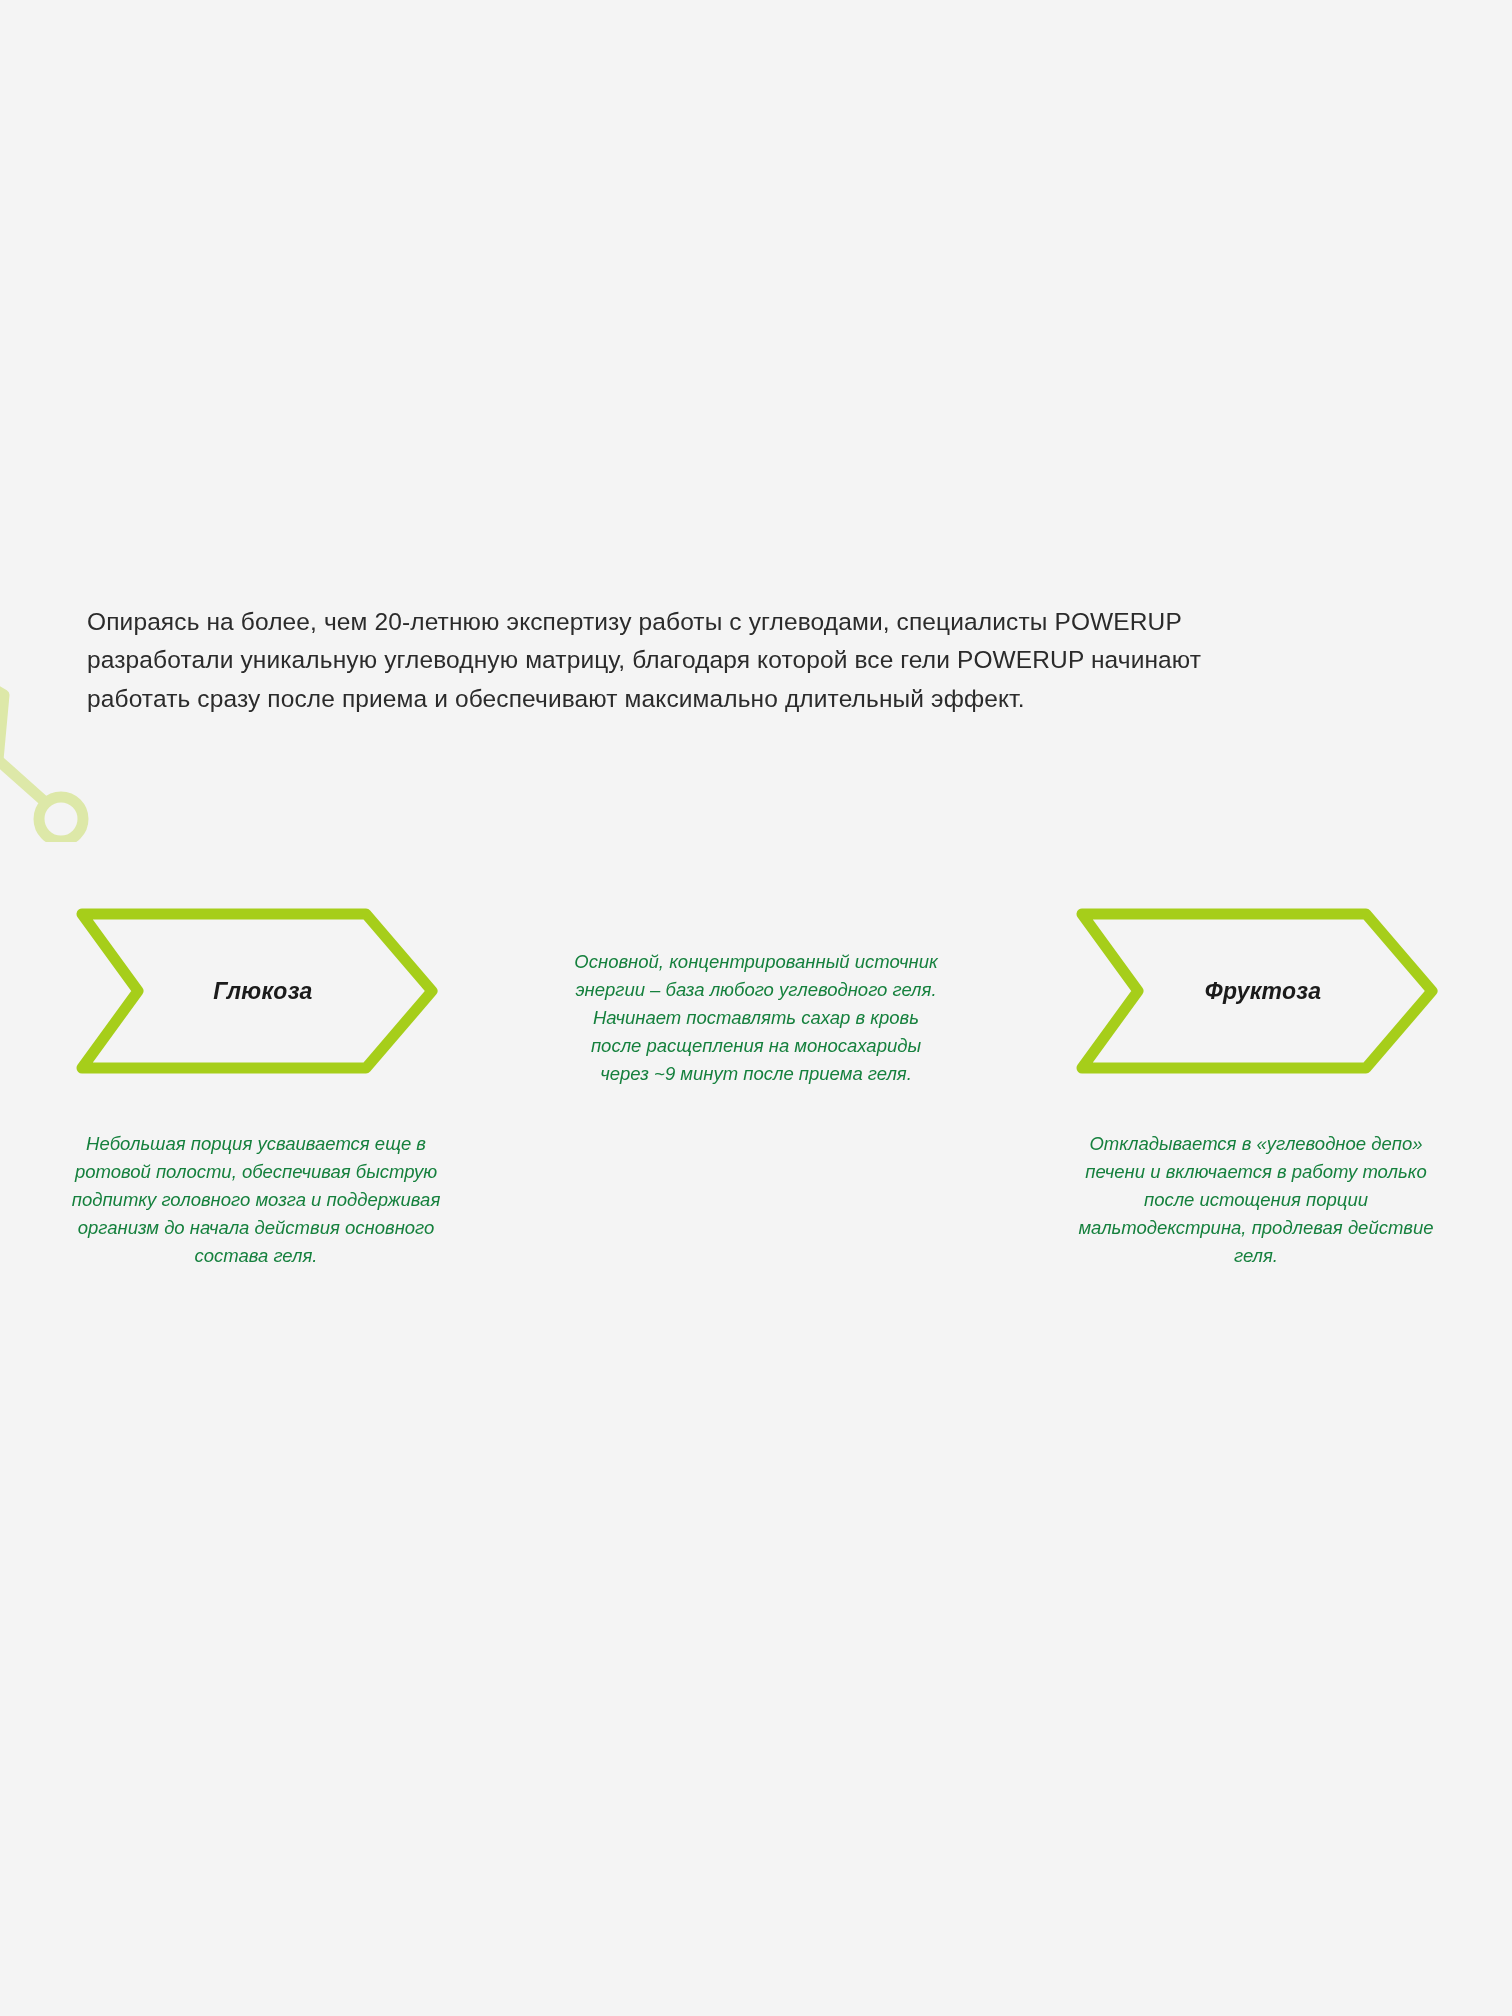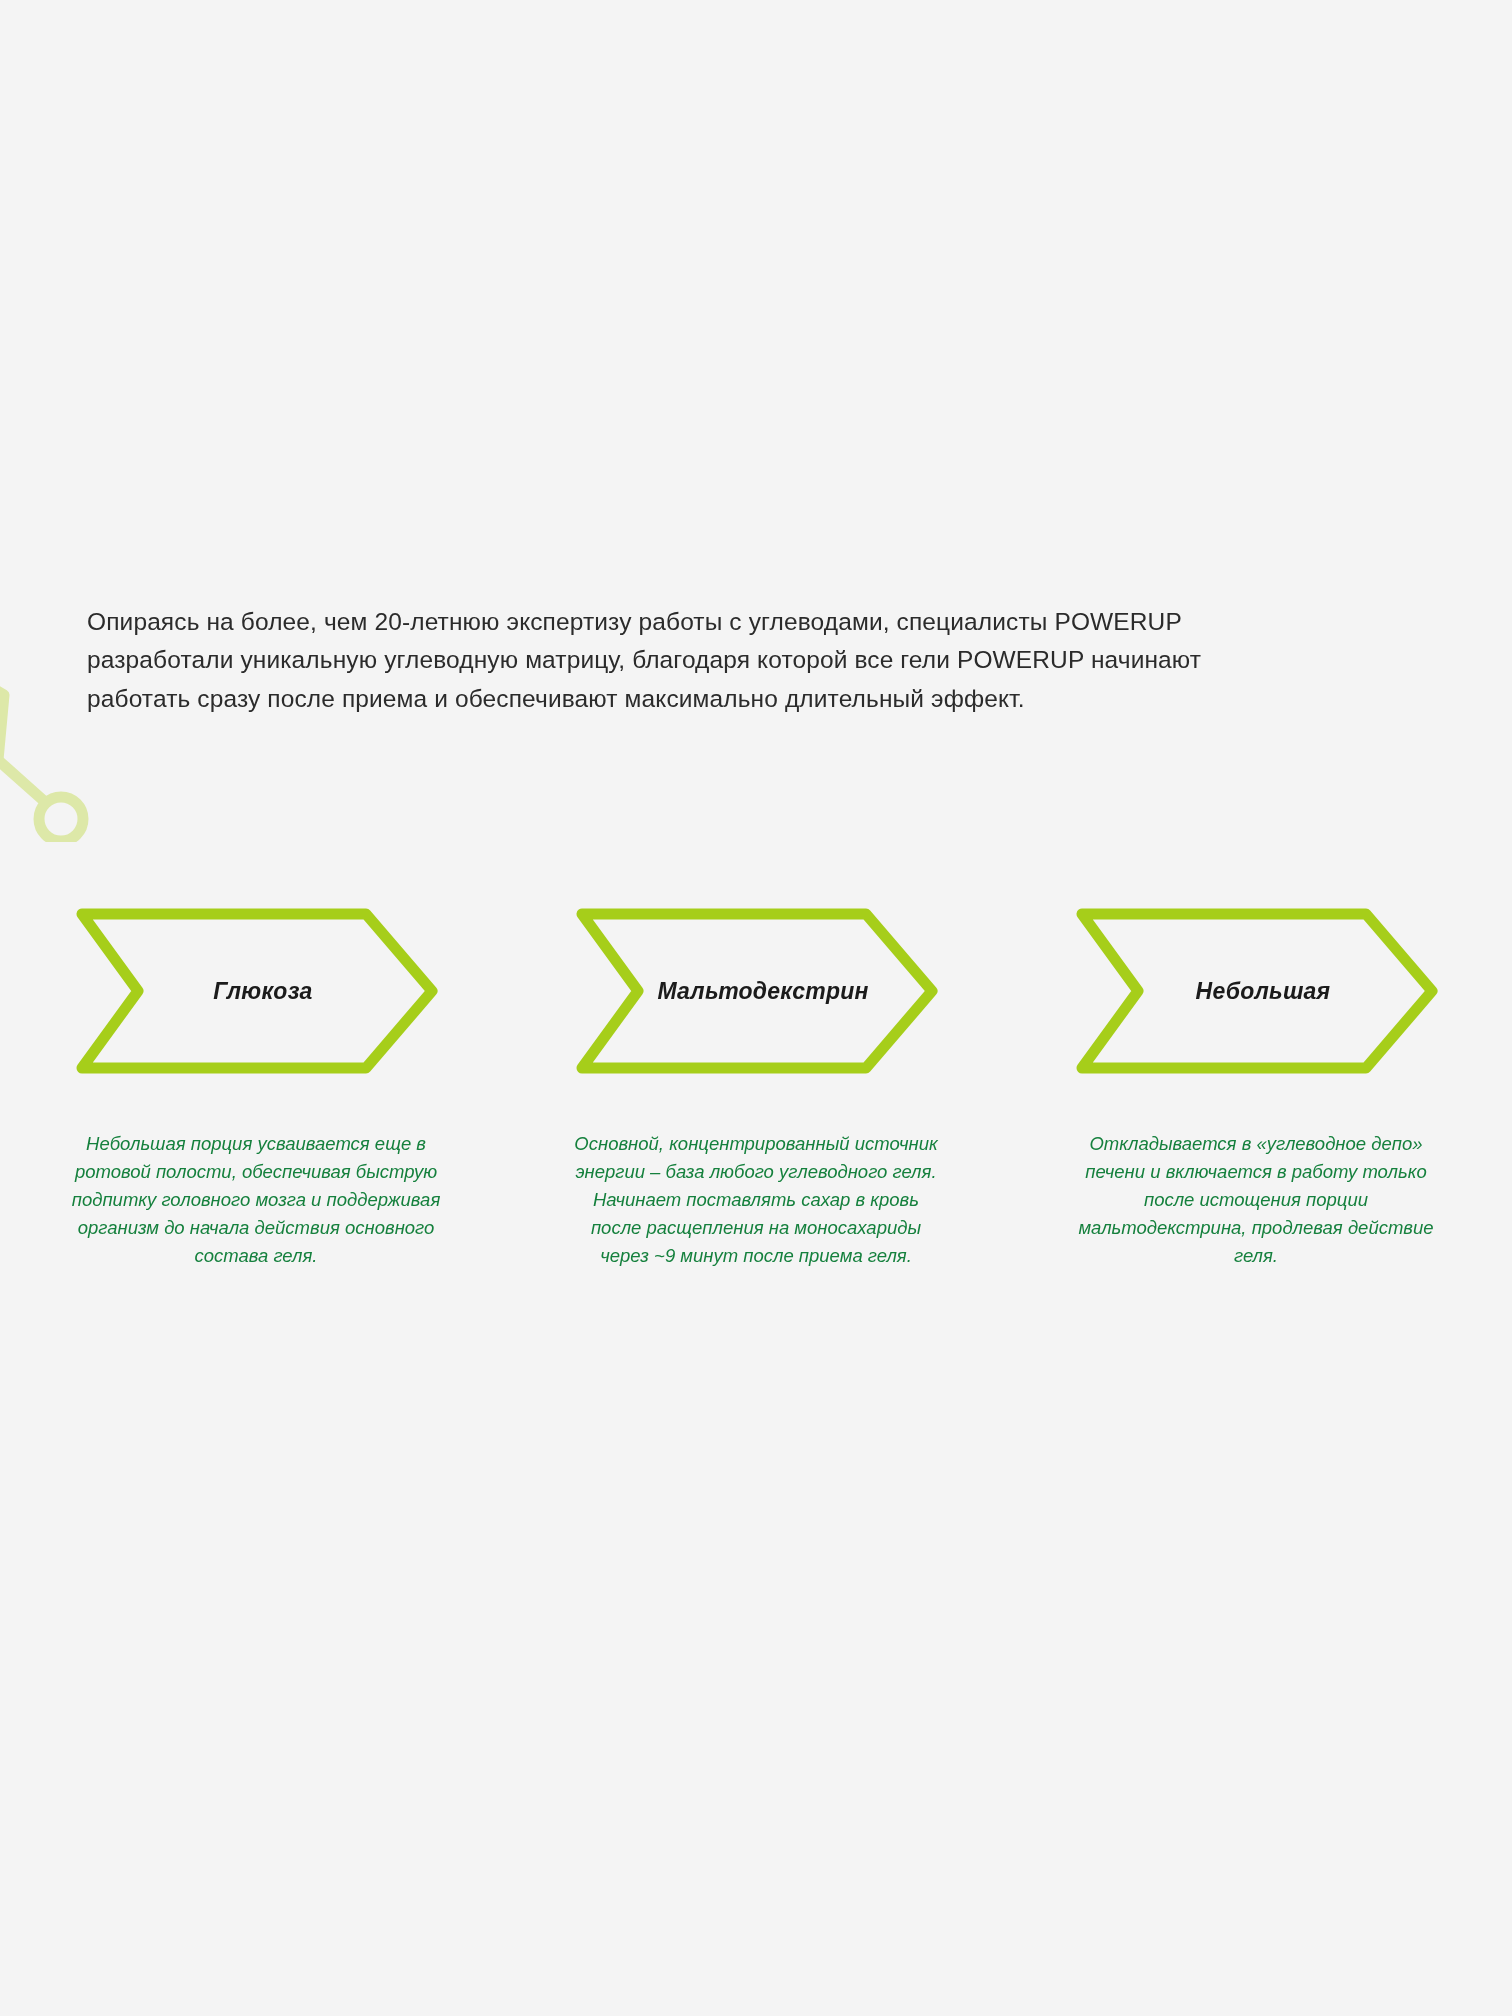--- a/index.html
+++ b/index.html
@@ -123,32 +123,26 @@
     <div class="chevron">
       <svg viewBox="0 0 380 182" xmlns="http://www.w3.org/2000/svg" aria-hidden="true">
         <path d="M16 14 L300 14 L366 91 L300 168 L16 168 L72 91 Z" fill="none" stroke="#a6ce1a" stroke-width="11" stroke-linejoin="round" stroke-linecap="round"></path>
       </svg>
       <div class="chevron-label">Глюкоза</div>
     </div>
     <p class="card-desc">Небольшая порция усваивается еще в ротовой полости, обеспечивая быструю подпитку головного мозга и поддерживая организм до начала действия основного состава геля.</p>
   </div>
 
   <div class="card">
-    <div class="chevron">
-      <svg viewBox="0 0 380 182" xmlns="http://www.w3.org/2000/svg" aria-hidden="true">
-        <path d="M16 14 L300 14 L366 91 L300 168 L16 168 L72 91 Z" fill="none" stroke="#a6ce1a" stroke-width="11" stroke-linejoin="round" stroke-linecap="round"></path>
-      </svg>
-      <div class="chevron-label">Мальтодекстрин</div>
-    </div>
     <p class="card-desc">Основной, концентрированный источник энергии – база любого углеводного геля. Начинает поставлять сахар в кровь после расщепления на моносахариды через ~9 минут после приема геля.</p>
   </div>
 
   <div class="card">
     <div class="chevron">
       <svg viewBox="0 0 380 182" xmlns="http://www.w3.org/2000/svg" aria-hidden="true">
         <path d="M16 14 L300 14 L366 91 L300 168 L16 168 L72 91 Z" fill="none" stroke="#a6ce1a" stroke-width="11" stroke-linejoin="round" stroke-linecap="round"></path>
       </svg>
-      <div class="chevron-label">Небольшая</div>
+      <div class="chevron-label">Фруктоза</div>
     </div>
     <p class="card-desc">Откладывается в «углеводное депо» печени и включается в работу только после истощения порции мальтодекстрина, продлевая действие геля.</p>
   </div>
 
 </div>
 
 </body></html>

